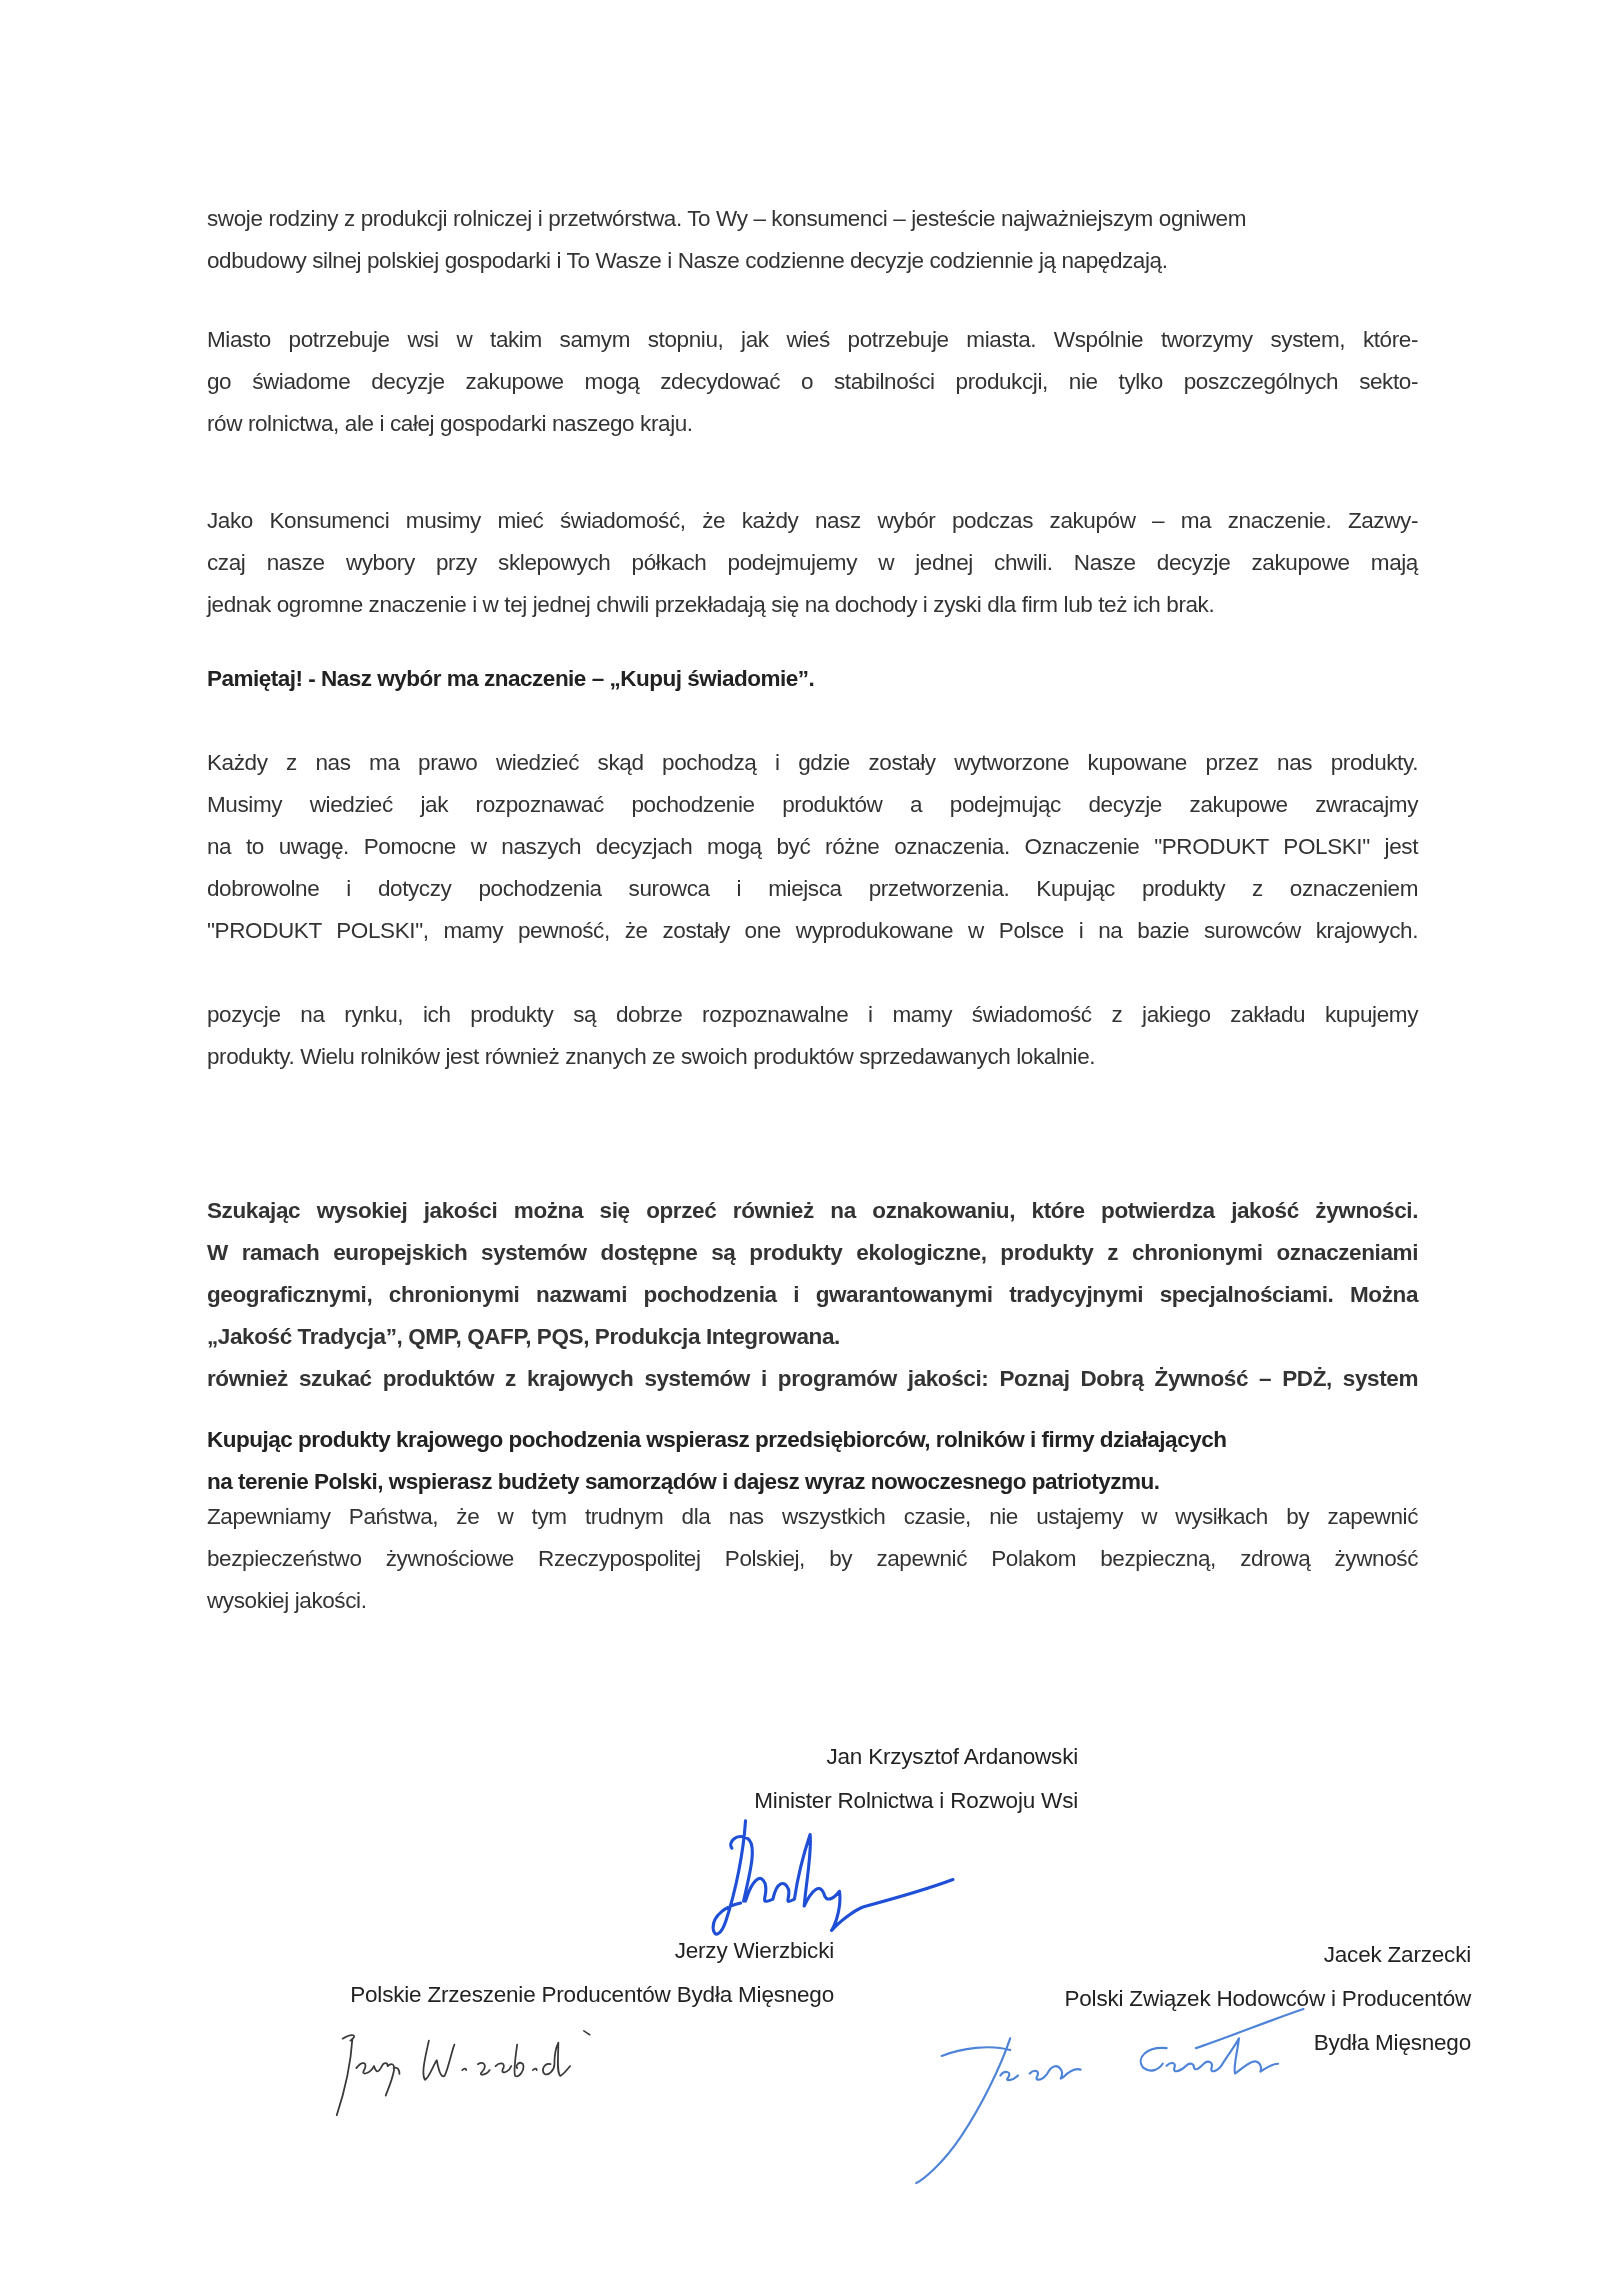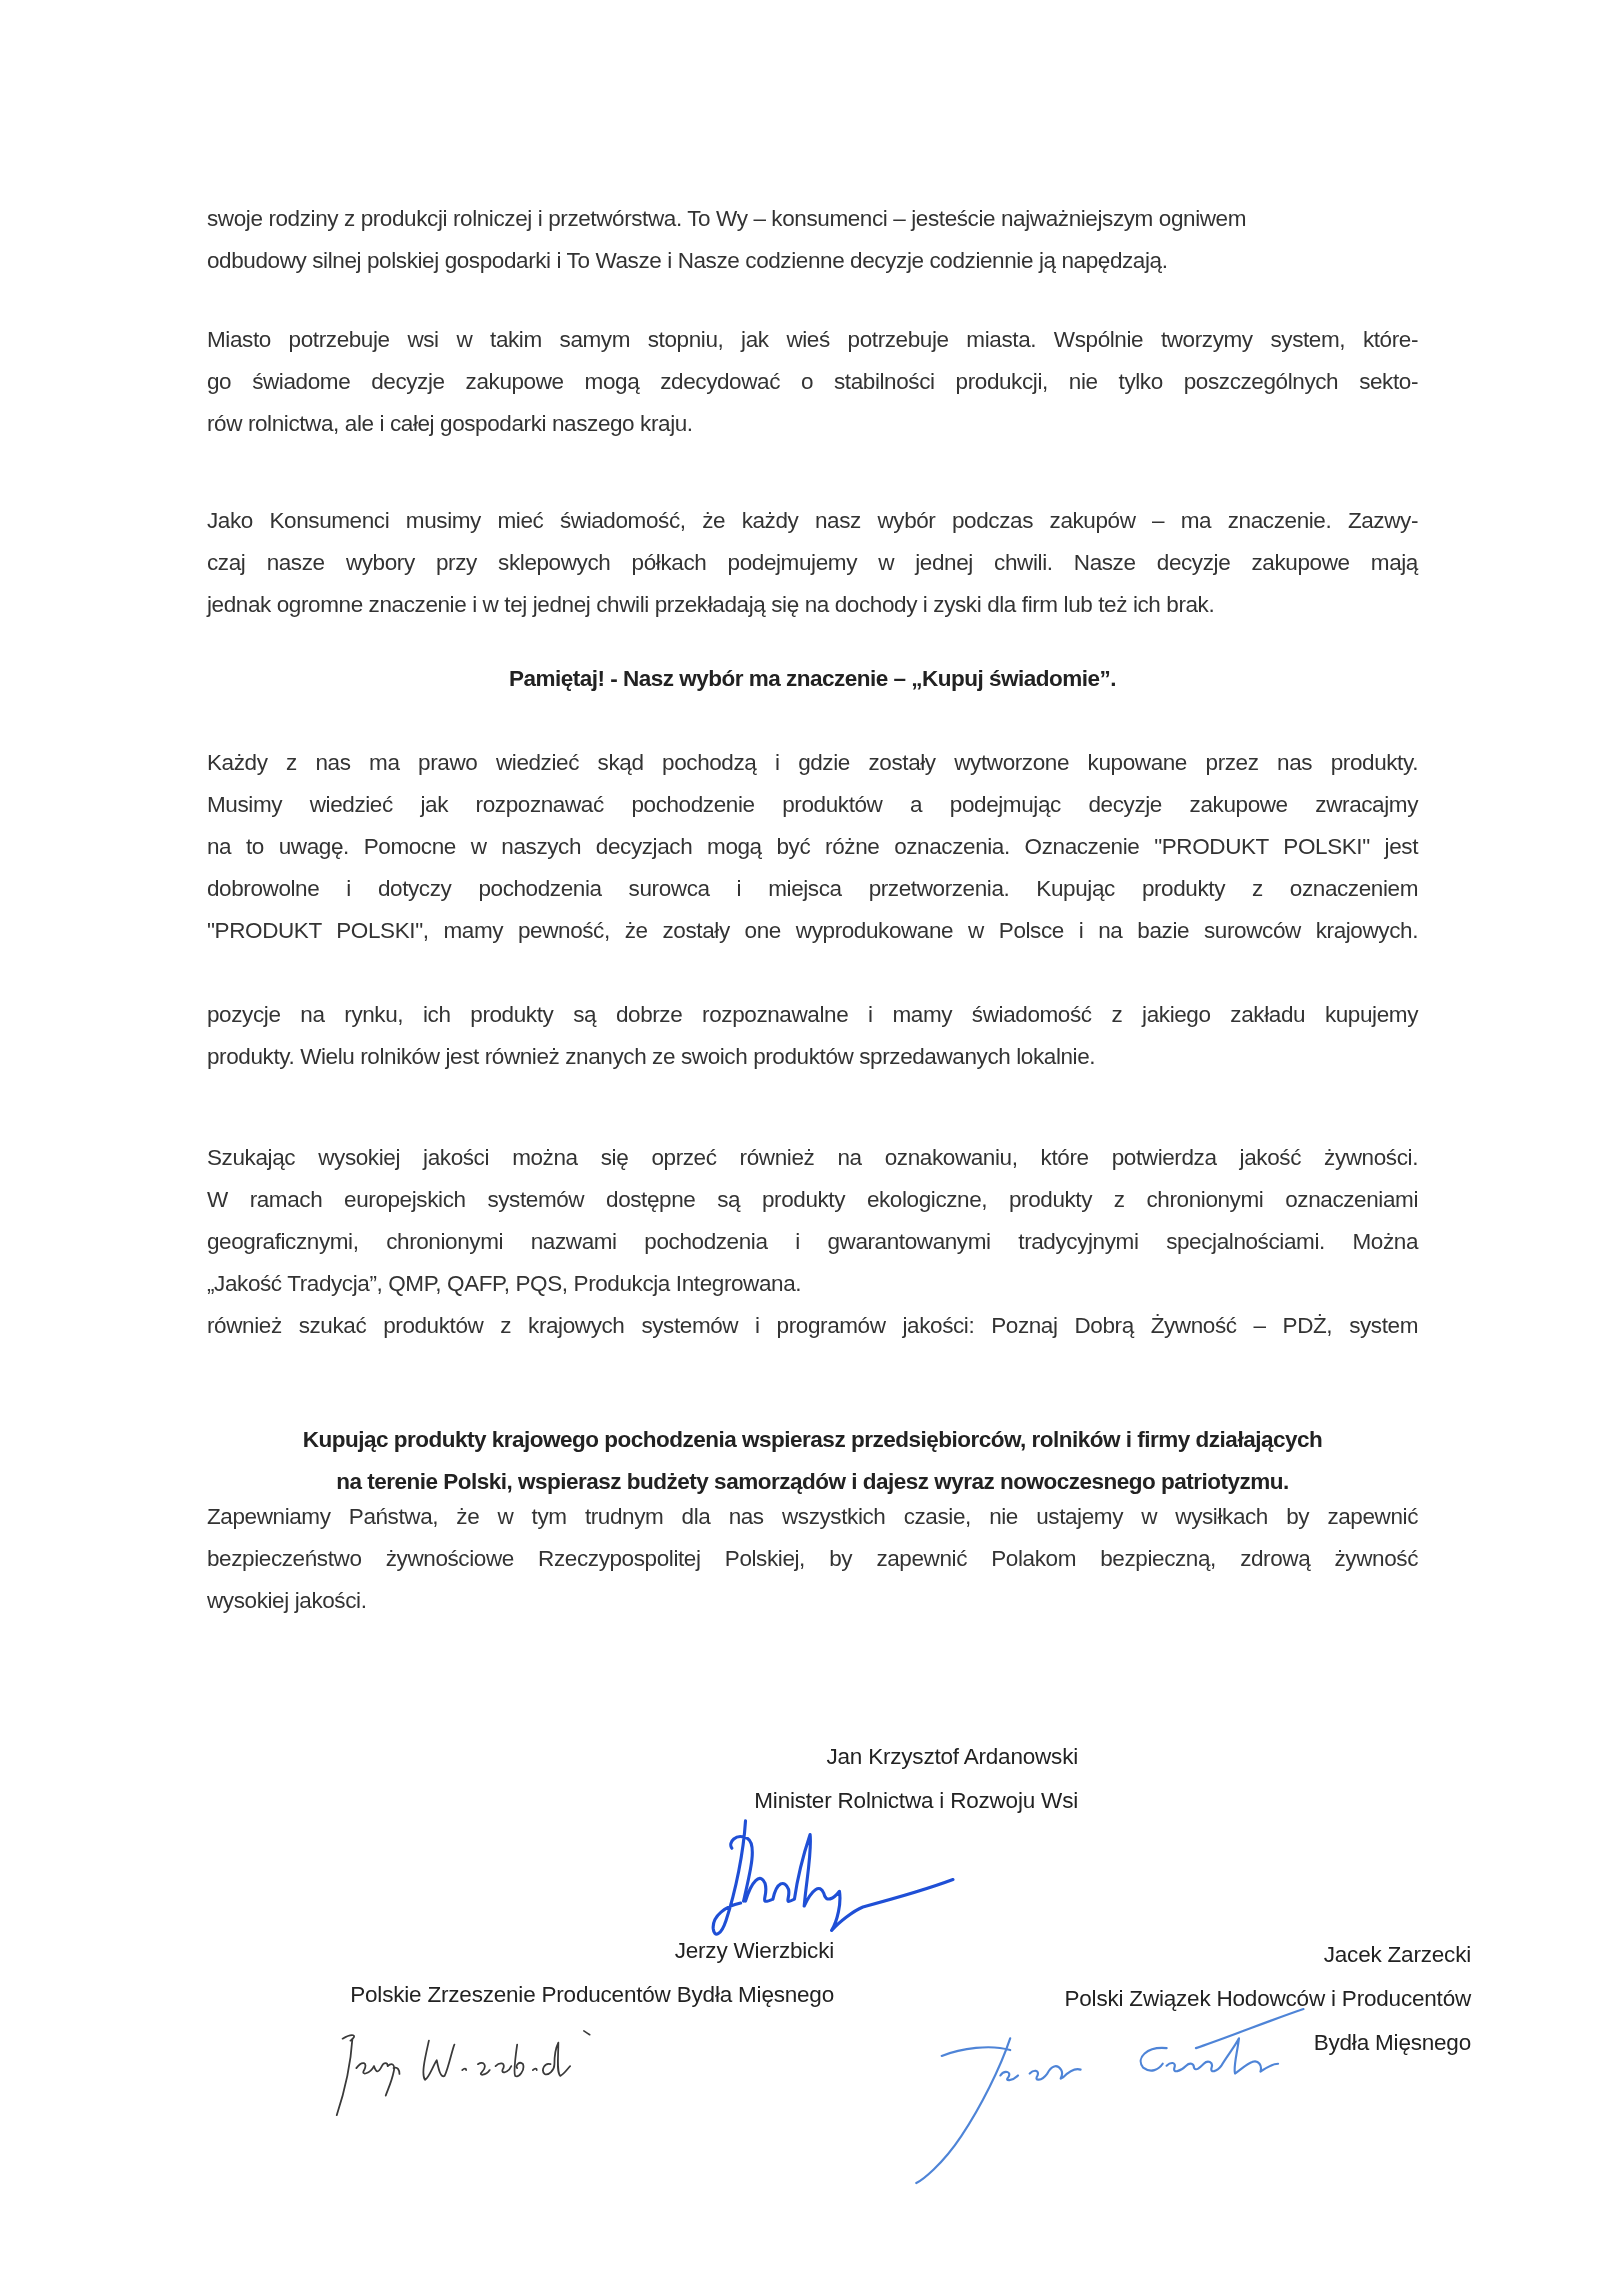--- a/index.html
+++ b/index.html
@@ -10,28 +10,28 @@
   }
   .page { position: absolute; left: 0; top: 0; width: 1608px; height: 2293px; }
   .body-text {
     position: absolute; left: 207px; width: 1211px;
     font-size: 22.5px; line-height: 42px;
     letter-spacing: -0.4px; word-spacing: 0px;
     color: #333333;
   }
   .body-text p { margin: 0; }
   .justify { text-align: justify; text-align-last: left; }
-  .bold { font-weight: bold; color: #222222; letter-spacing: -0.5px; text-align: center; }
+  .bold { font-weight: bold; color: #222222; letter-spacing: -0.5px; }
   #p1 { top: 198px; }
   #p2 { top: 319px; }
   #p3 { top: 500px; }
   #p4 { top: 658px; }
   #p5 { top: 742px; }
   #p6 { top: 994px; }
-  #p7 { top: 1137px; }
+  #p7 { top: 1190px; font-weight: bold; }
   #p8 { top: 1419px; }
   #p9 { top: 1488px; margin-top: 8px; }
 
   .sig-block { position: absolute; text-align: right; font-size: 22.5px; line-height: 44px; color: #222; letter-spacing: -0.2px; }
   #sig-minister { left: 549px; width: 529px; top: 1735px; }
   #sig-wierzbicki { left: 167px; width: 667px; top: 1929px; }
   #sig-zarzecki { left: 863px; width: 608px; top: 1933px; }
   .sig-block div { white-space: nowrap; }
 
   svg.signature { position: absolute; overflow: visible; }

